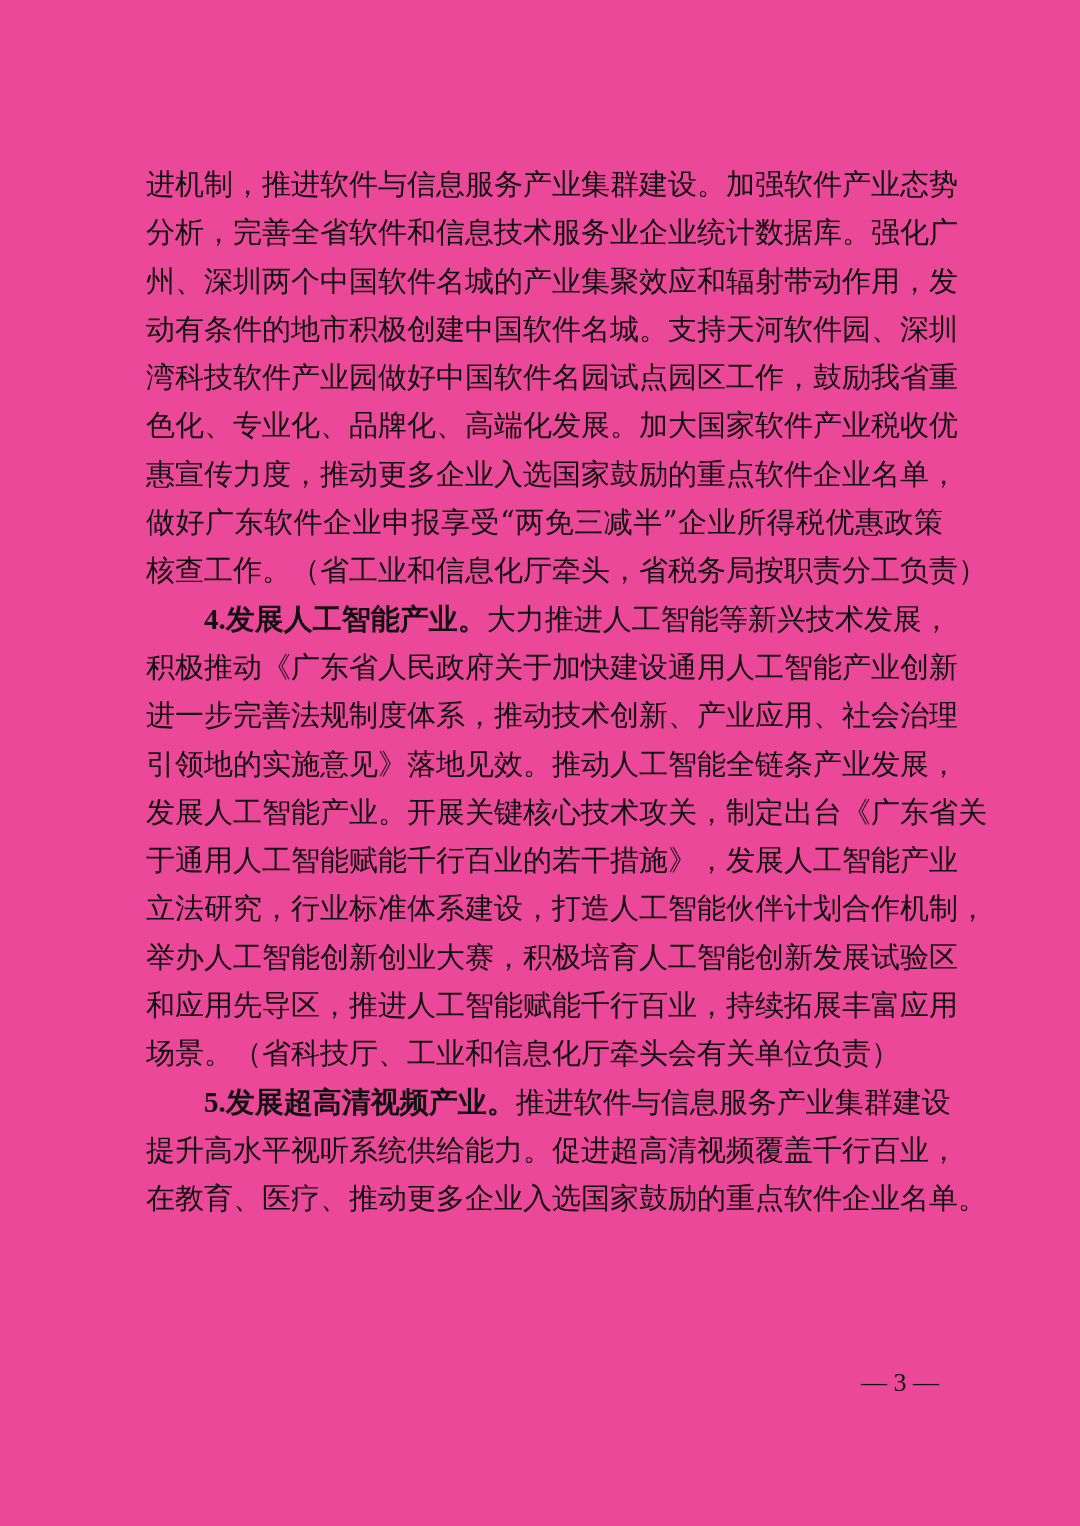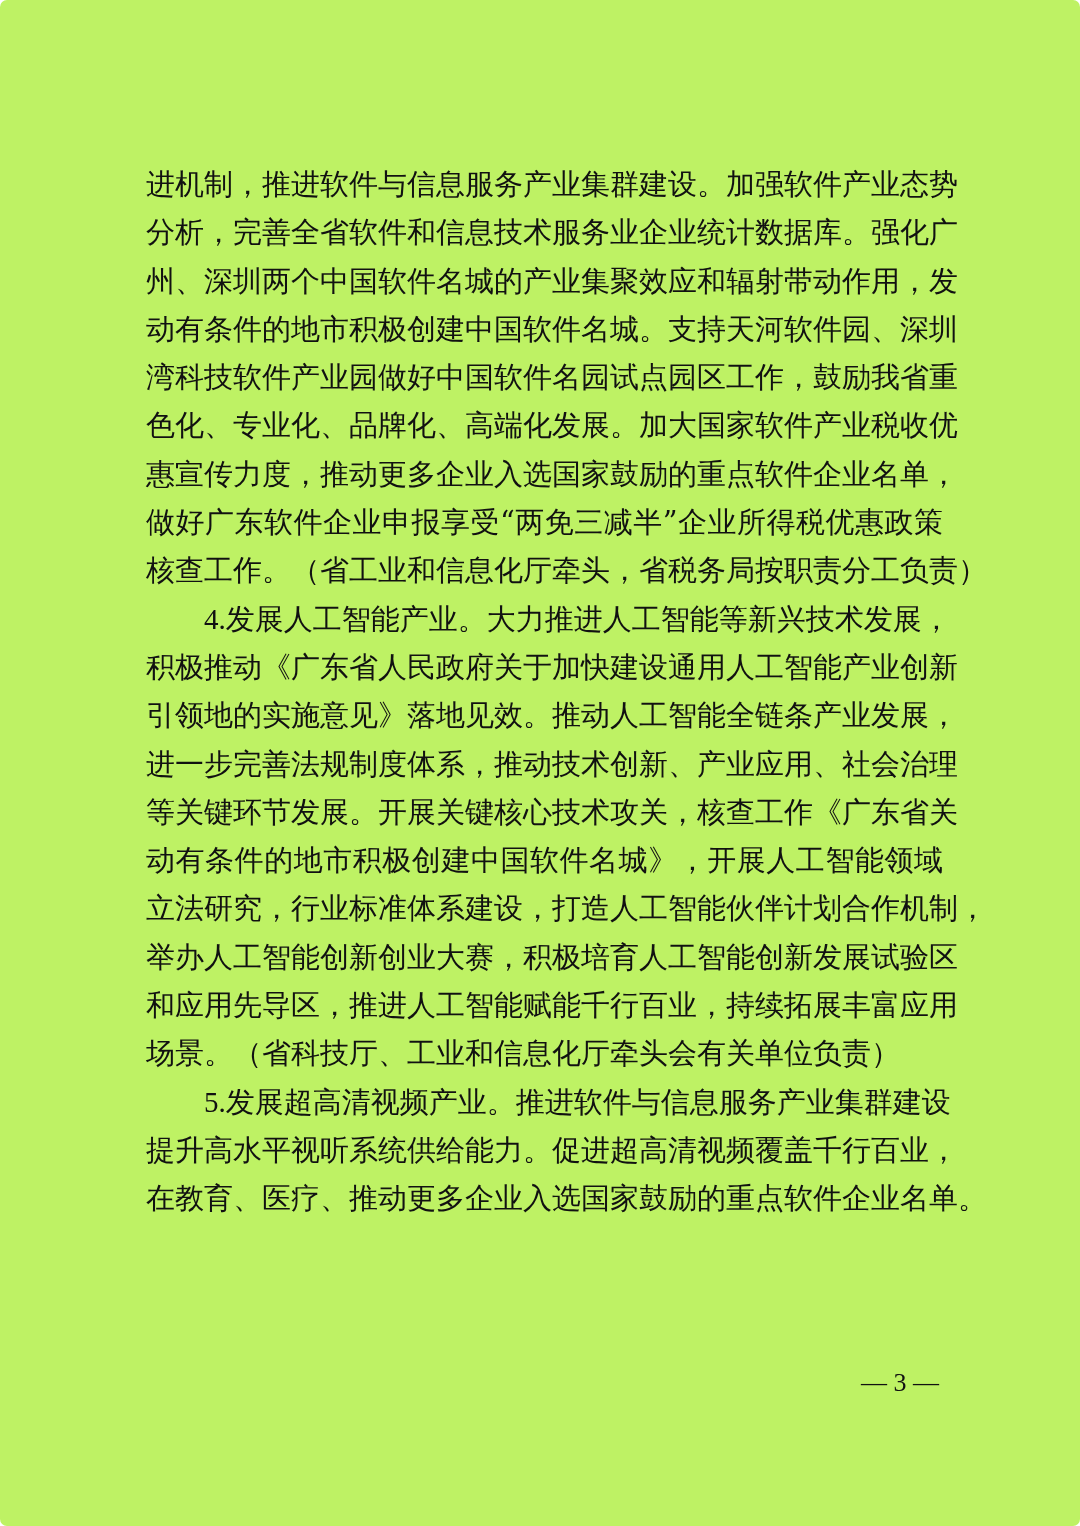--- a/index.html
+++ b/index.html
@@ -13,22 +13,21 @@
       position: relative;
       overflow: hidden;
       color: #111111;
     }
     .page {
       position: absolute;
       left: 0;
       top: 0;
       width: 1080px;
       height: 1526px;
-      background: #bef264;
-      border-radius: 7px;
+      background: #ec4899;
     }
     .body-text {
       position: absolute;
       left: 146px;
       top: 160px;
       width: 800px;
       font-family: "DejaVu Serif", "Liberation Serif", serif;
       font-size: 29px;
       line-height: 48.3px;
       letter-spacing: 0px;
@@ -43,21 +42,21 @@
       overflow: visible;
     }
     .line.last {
       text-align-last: left;
     }
     .line.indent {
       padding-left: 58px;
       width: 739px;
     }
     .lead {
-      font-weight: normal;
+      font-weight: bold;
       font-family: "Liberation Serif", "DejaVu Serif", serif;
     }
     .page-number {
       position: absolute;
       left: 850px;
       top: 1368px;
       width: 100px;
       font-family: "Liberation Serif", "DejaVu Serif", serif;
       font-size: 26px;
       color: #111111;
@@ -79,24 +78,24 @@
       <span class="line">湾科技软件产业园做好中国软件名园试点园区工作，鼓励我省重</span>
       <span class="line">色化、专业化、品牌化、高端化发展。加大国家软件产业税收优</span>
       <span class="line">惠宣传力度，推动更多企业入选国家鼓励的重点软件企业名单，</span>
       <span class="line">做好广东软件企业申报享受“两免三减半”企业所得税优惠政策</span>
       <span class="line">核查工作。（省工业和信息化厅牵头，省税务局按职责分工负责）</span>
     </div>
 
     <div>
       <span class="line indent"><span class="lead">4.发展人工智能产业。</span><span>大力推进人工智能等新兴技术发展，</span></span>
       <span class="line">积极推动《广东省人民政府关于加快建设通用人工智能产业创新</span>
+      <span class="line">进一步完善法规制度体系，推动技术创新、产业应用、社会治理</span>
       <span class="line">引领地的实施意见》落地见效。推动人工智能全链条产业发展，</span>
-      <span class="line">进一步完善法规制度体系，推动技术创新、产业应用、社会治理</span>
-      <span class="line">等关键环节发展。开展关键核心技术攻关，核查工作《广东省关</span>
-      <span class="line">动有条件的地市积极创建中国软件名城》，开展人工智能领域</span>
+      <span class="line">发展人工智能产业。开展关键核心技术攻关，制定出台《广东省关</span>
+      <span class="line">于通用人工智能赋能千行百业的若干措施》，发展人工智能产业</span>
       <span class="line">立法研究，行业标准体系建设，打造人工智能伙伴计划合作机制，</span>
       <span class="line">举办人工智能创新创业大赛，积极培育人工智能创新发展试验区</span>
       <span class="line">和应用先导区，推进人工智能赋能千行百业，持续拓展丰富应用</span>
       <span class="line last">场景。（省科技厅、工业和信息化厅牵头会有关单位负责）</span>
     </div>
 
     <div>
       <span class="line indent"><span class="lead">5.发展超高清视频产业。</span><span>推进软件与信息服务产业集群建设</span></span>
       <span class="line">提升高水平视听系统供给能力。促进超高清视频覆盖千行百业，</span>
       <span class="line">在教育、医疗、推动更多企业入选国家鼓励的重点软件企业名单。</span>

